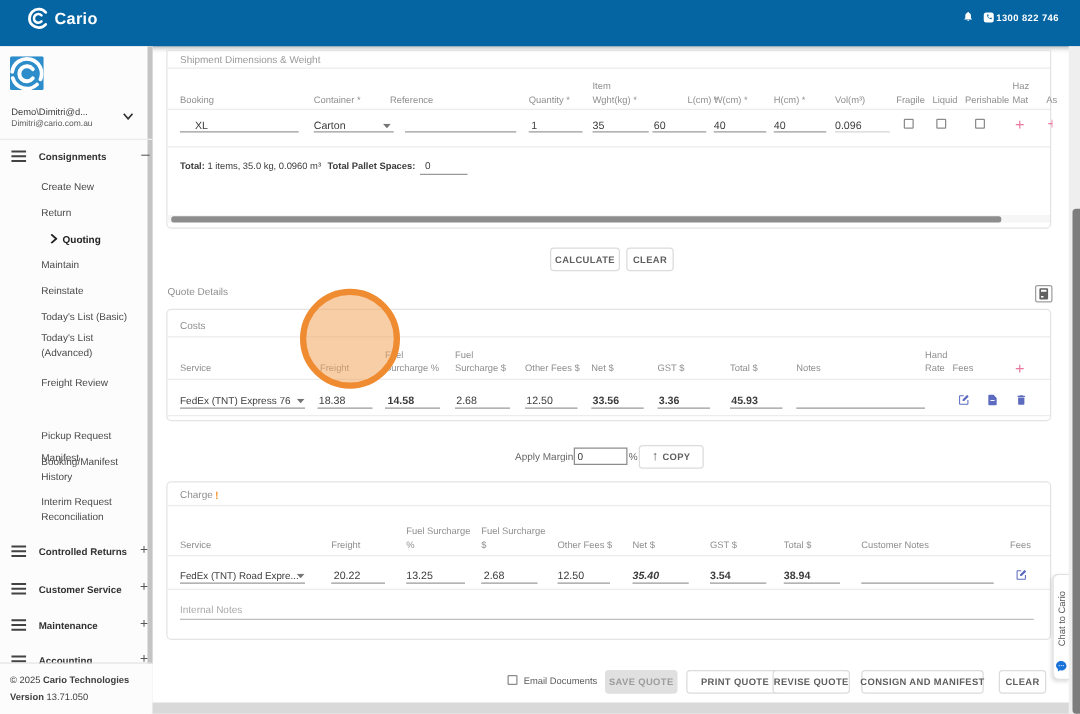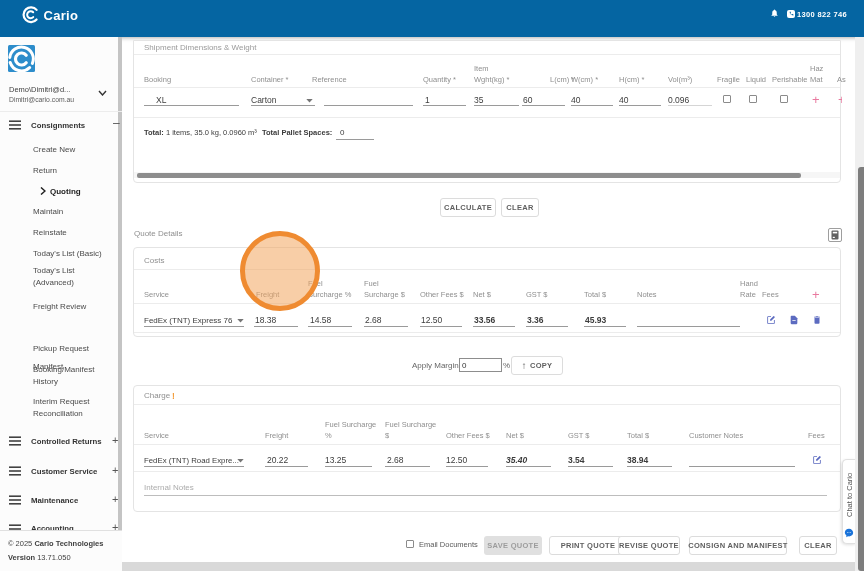--- a/index.html
+++ b/index.html
@@ -216,21 +216,21 @@
 <div class="abs" style="left:812px;top:287px;font-size:13px;color:#e9799f;">+</div>
 <div class="hr" style="left:134px;top:303px;width:706px;"></div>
 
 <div class="val" style="left:144px;top:316px;font-size:8px;">FedEx (TNT) Express 76</div>
 <svg class="abs" style="left:237px;top:319px;" width="7" height="4" viewBox="0 0 8 5">
     <path d="M0 0 L4 4.5 L8 0" fill="#757575"></path>
   </svg>
 <div class="u" style="left:144px;top:326px;width:100px;"></div>
 <div class="val" style="left:255px;top:315px;">18.38</div>
 <div class="u" style="left:254px;top:326px;width:44px;"></div>
-<div class="val" style="left:310px;top:315px;">14.58</div>
+<div class="val" style="left:310px;top:315px;font-weight:bold;">14.58</div>
 <div class="u" style="left:308px;top:326px;width:44px;"></div>
 <div class="val" style="left:365px;top:315px;">2.68</div>
 <div class="u" style="left:364px;top:326px;width:44px;"></div>
 <div class="val" style="left:421px;top:315px;">12.50</div>
 <div class="u" style="left:420px;top:326px;width:42px;"></div>
 <div class="val b" style="left:474px;top:315px;">33.56</div>
 <div class="u" style="left:473px;top:326px;width:42px;"></div>
 <div class="val b" style="left:527px;top:315px;">3.36</div>
 <div class="u" style="left:526px;top:326px;width:42px;"></div>
 <div class="val b" style="left:585px;top:315px;">45.93</div>

